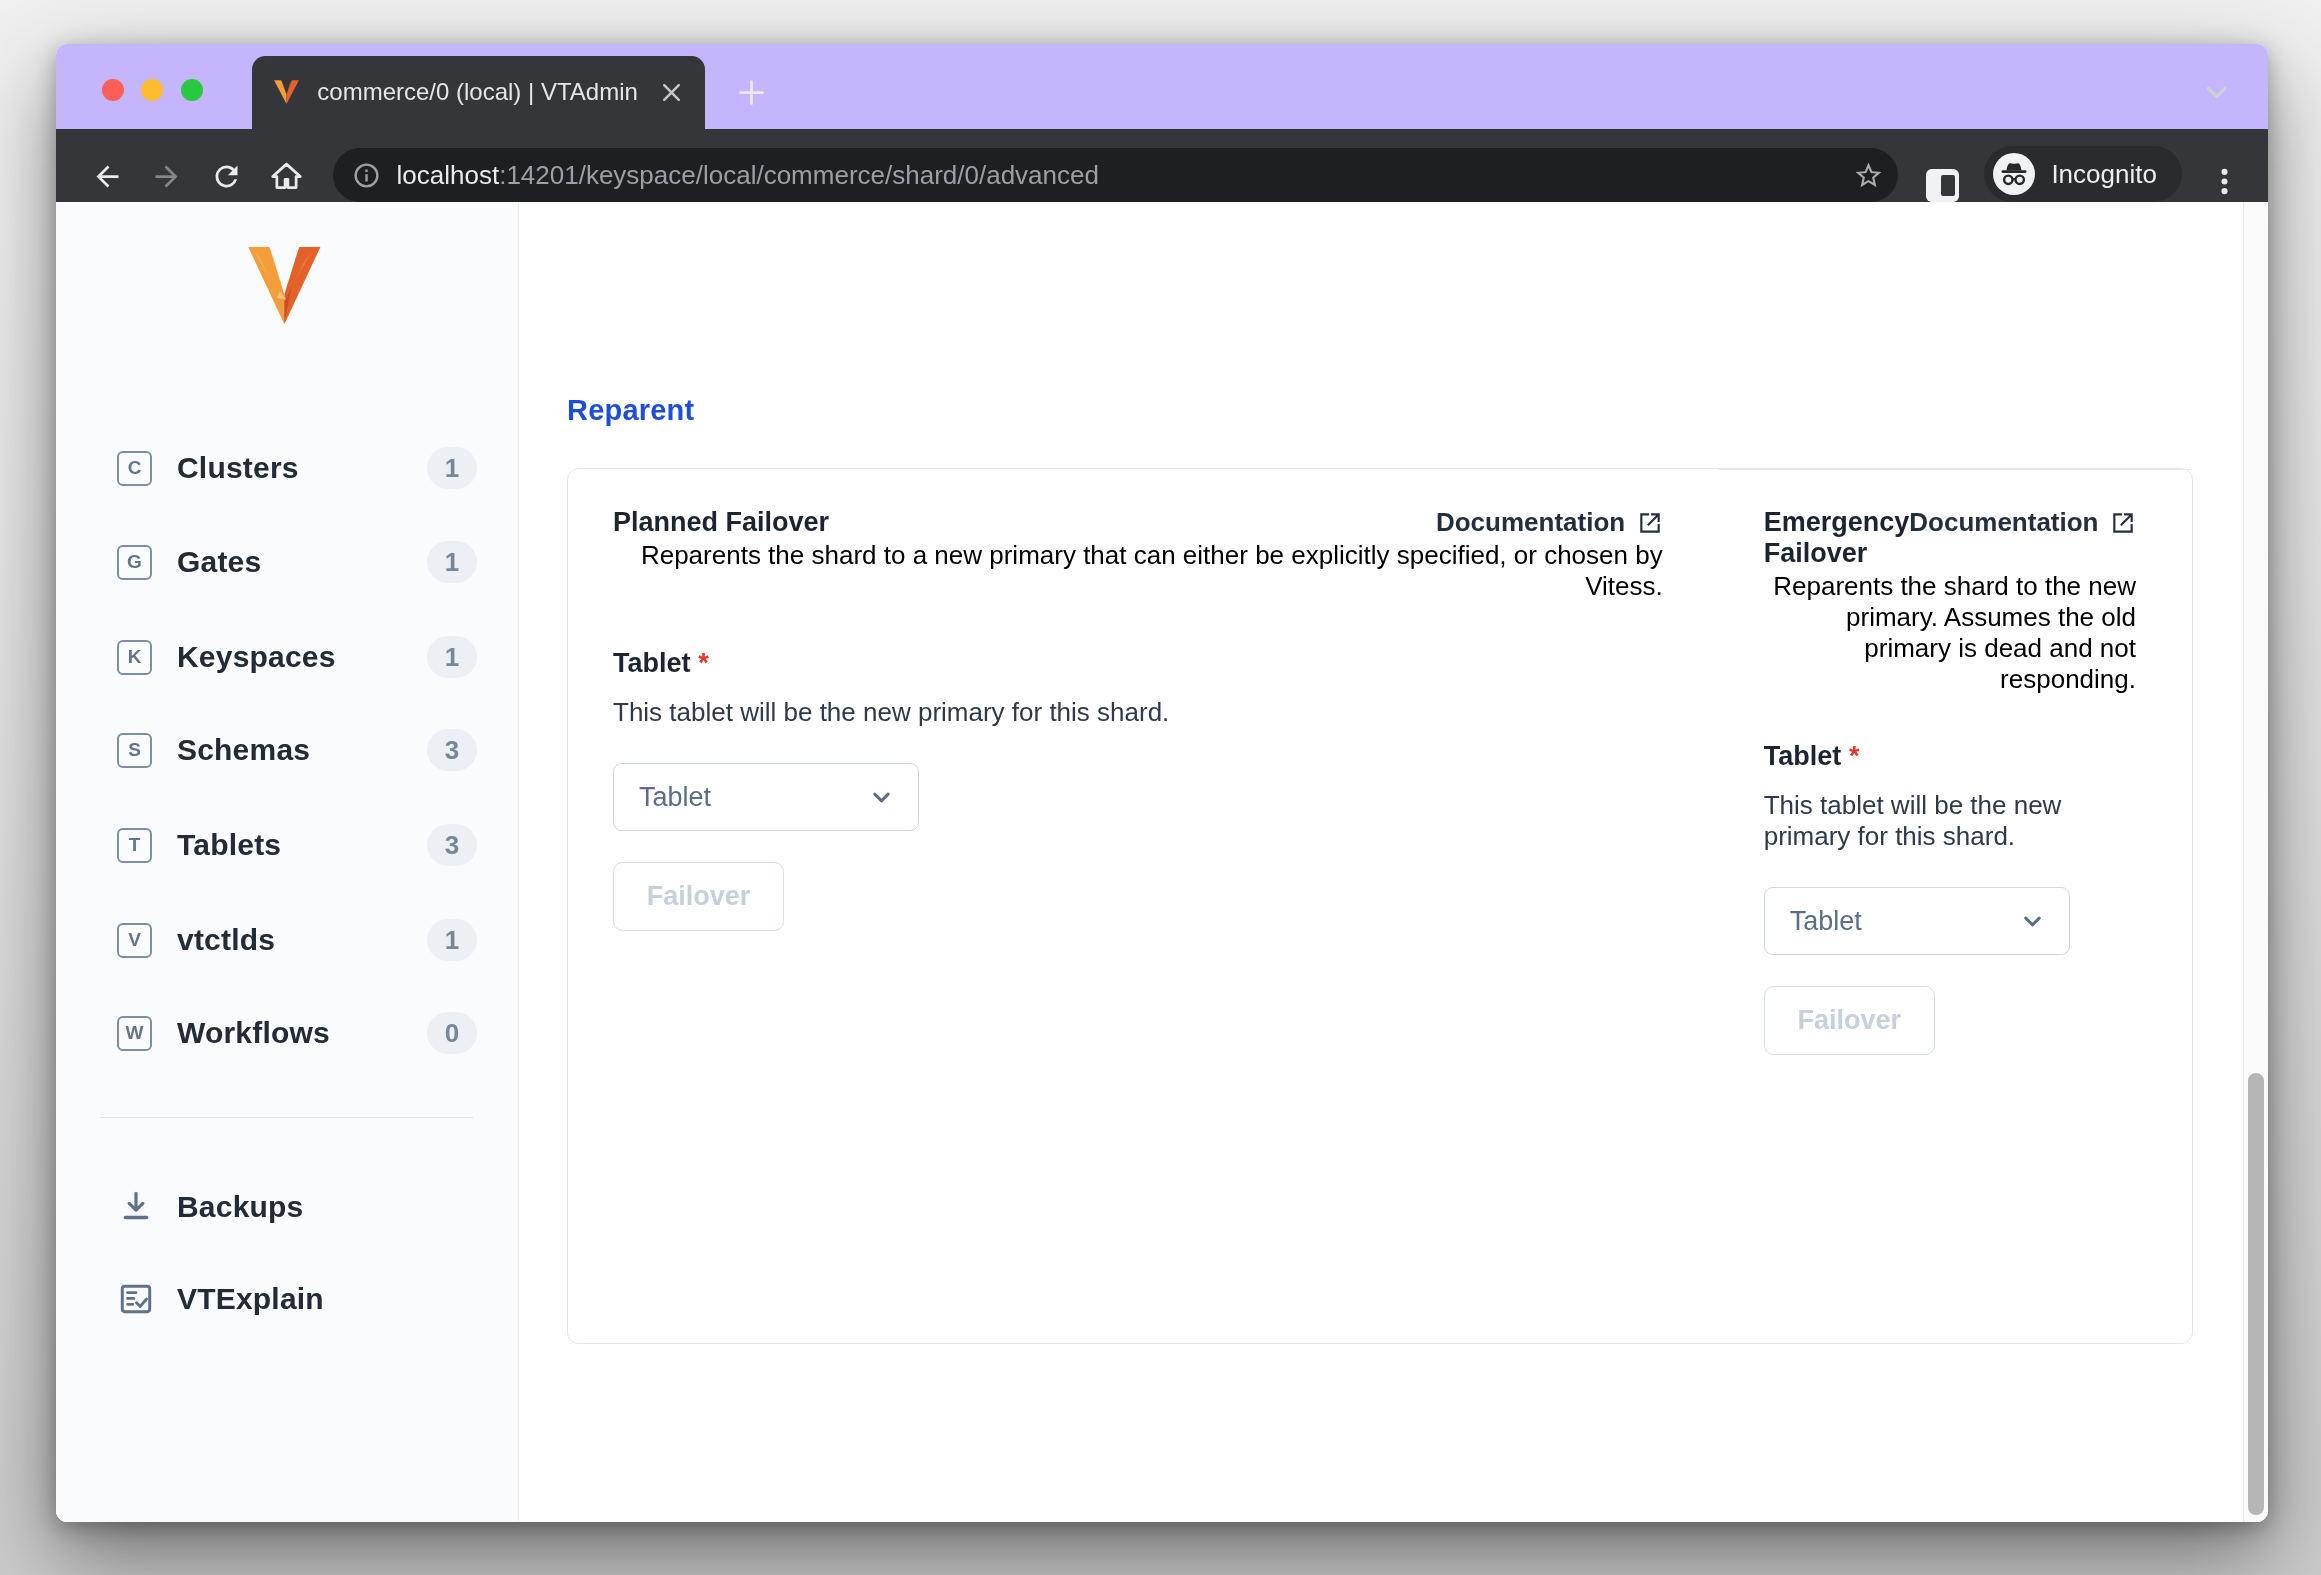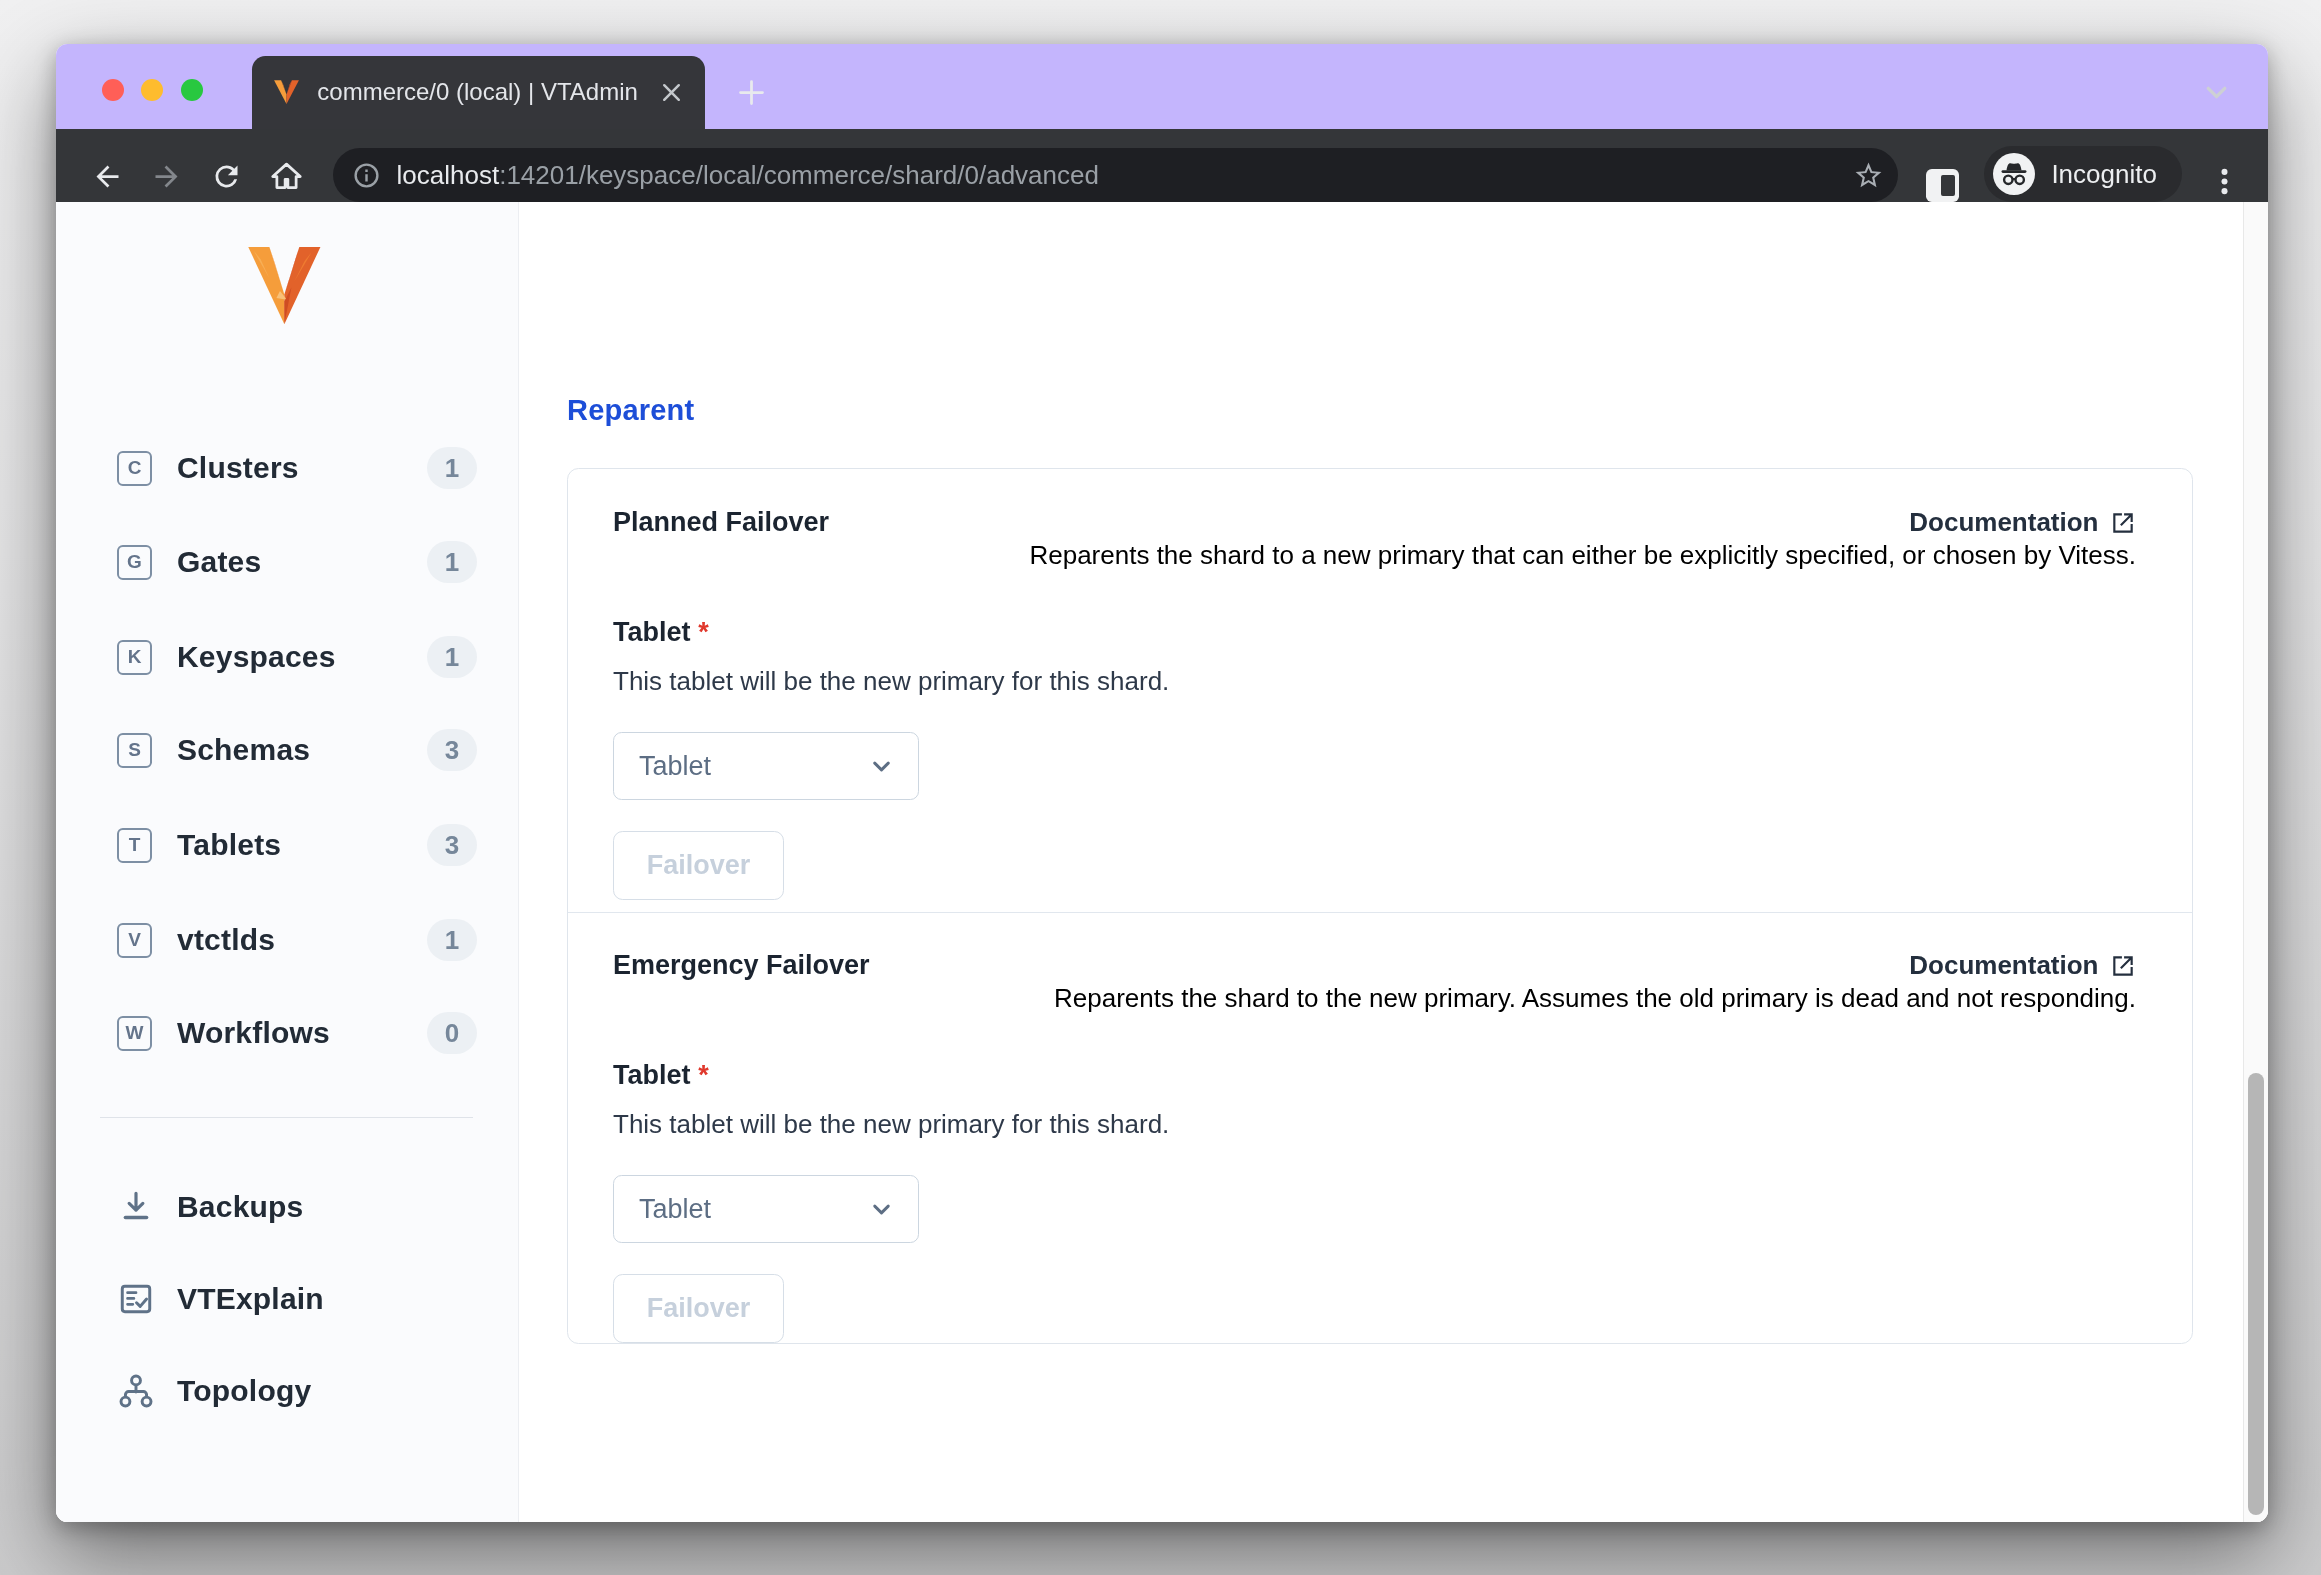--- a/index.html
+++ b/index.html
@@ -70,21 +70,21 @@
   .main{ position:absolute; left:463px; top:0; bottom:0; right:25px; }
   .card{ position:absolute; left:48px; width:1626px; background:#fff; border:1.9px solid #dfe5ec; border-radius:11.5px; }
   .card-partial{ top:-88px; height:183px; }
   .btn-ghost{
     position:absolute; left:38px; bottom:57px; width:133px; height:67px;
     border:1.9px solid #d6dee7; border-radius:9.6px; background:#fff;
     color:#ccd6e1; font-size:26px; font-weight:700;
     display:flex; align-items:center; justify-content:center;
   }
   .page-h2{ position:absolute; left:48px; top:192px; font-size:29px; font-weight:700; color:#1d4ed8; letter-spacing:0.2px; }
-  .card-reparent{ top:266px; height:876px; display:flex; flex-direction:column; }
+  .card-reparent{ top:266px; height:876px; display:flex; }
   .rsection{ padding:38px 56px 0 45px; height:468px; }
   .rsection + .rsection{ border-top:1.9px solid #e1e7ee; padding-top:37px; height:auto; flex:1; }
   .card-head{ display:flex; align-items:flex-start; justify-content:space-between; }
   .card-title{ font-size:27px; font-weight:700; color:#1b2430; }
   .doclink{ display:flex; align-items:center; gap:11.5px; color:#242f3e; font-size:26px; font-weight:700; cursor:pointer; }
   .card-desc{ margin-top:2px; font-size:26px; color:#000000;text-align:right; }
   .field-label{ margin-top:46px; font-size:27px; font-weight:700; color:#1b2430; }
   .req{ color:#e0382c; margin-left:7.7px; font-weight:700; }
   .field-desc{ margin-top:18px; font-size:26px; color:#2e3949; }
   .select{
@@ -253,31 +253,20 @@
       </div>
       <div class="tool-item" style="top:1072px">
         <span class="ticon">
           <svg width="38" height="38" viewBox="0 0 36 36">
               <rect x="5" y="6" width="26" height="24" rx="2.5" fill="none" stroke="#5f7288" stroke-width="2.8"></rect>
               <path d="M10 12h8M10 17.5h6M10 23h5" stroke="#5f7288" stroke-width="2.6" stroke-linecap="round"></path>
               <path d="M18.5 21.5l3.5 3.5 6-7" stroke="#5f7288" stroke-width="2.8" fill="none" stroke-linecap="round" stroke-linejoin="round"></path>
             </svg>
         </span>
         <span class="slabel">VTExplain</span>
-      </div>
-      <div class="tool-item" style="top:1164px">
-        <span class="ticon">
-          <svg width="38" height="38" viewBox="0 0 36 36">
-              <circle cx="18" cy="8" r="4.2" fill="none" stroke="#5f7288" stroke-width="2.8"></circle>
-              <circle cx="8" cy="28" r="4.2" fill="none" stroke="#5f7288" stroke-width="2.8"></circle>
-              <circle cx="28" cy="28" r="4.2" fill="none" stroke="#5f7288" stroke-width="2.8"></circle>
-              <path d="M18 12.5v6.5M8 23.5v-2a3 3 0 0 1 3-3h14a3 3 0 0 1 3 3v2" fill="none" stroke="#5f7288" stroke-width="2.8" stroke-linecap="round"></path>
-            </svg>
-        </span>
-        <span class="slabel">Topology</span>
       </div>
     </nav>
 
     <main class="main">
 
 
       <h2 class="page-h2">Reparent</h2>
 
       <div class="card card-reparent">
 

